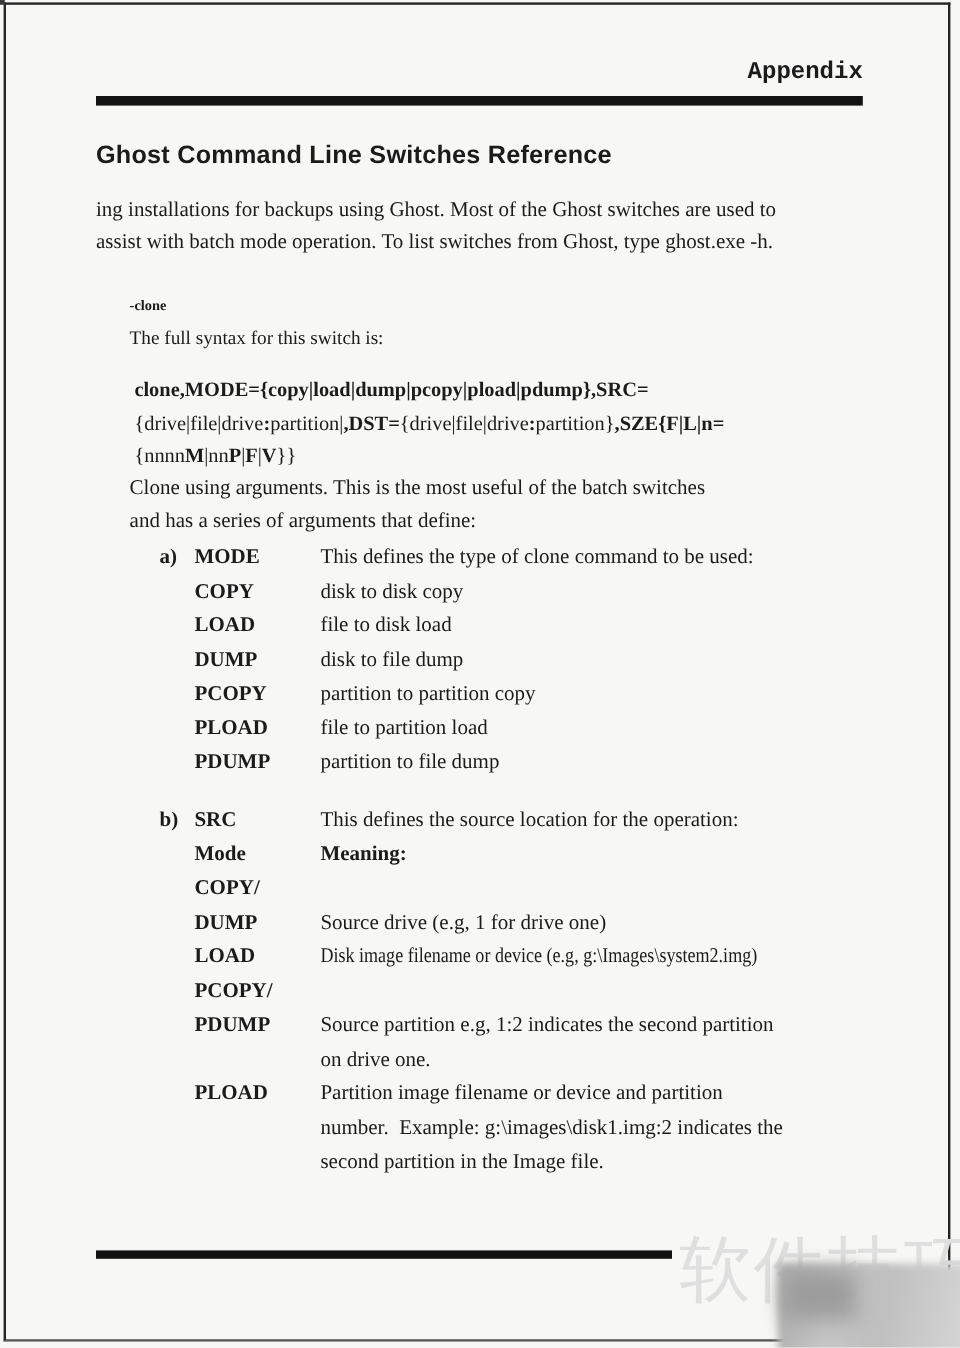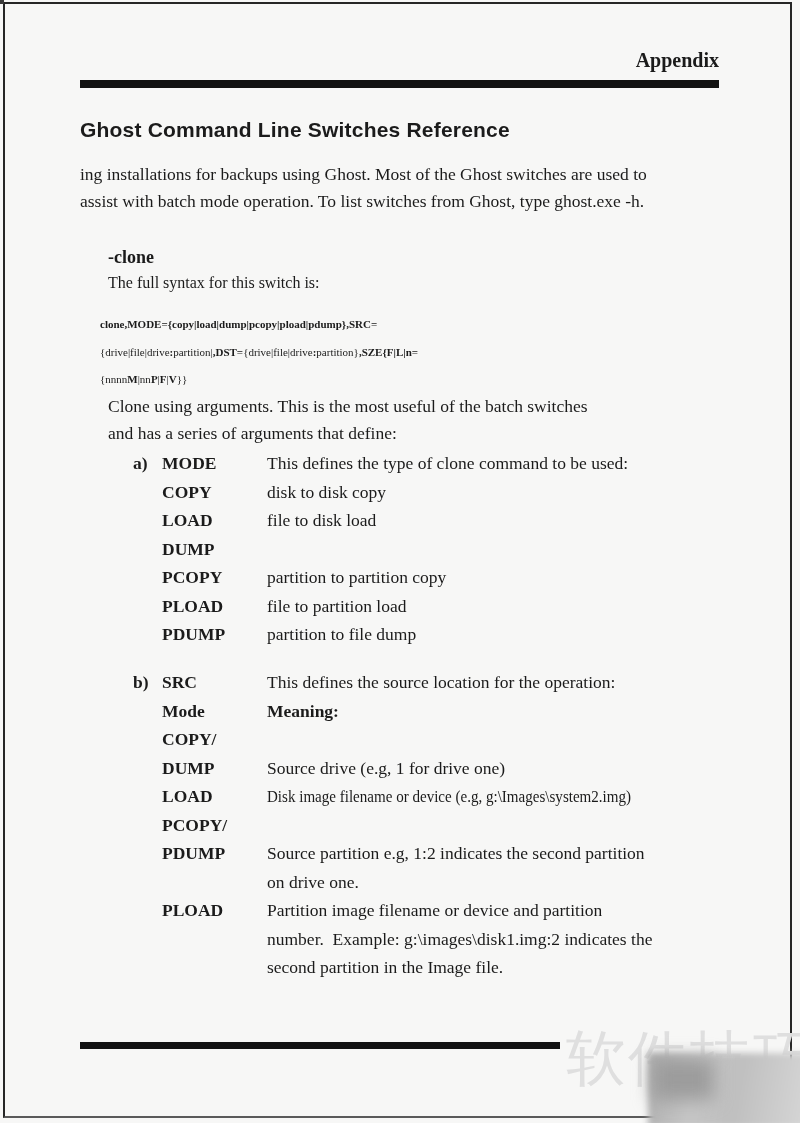--- a/index.html
+++ b/index.html
@@ -8,32 +8,32 @@
     background:#f7f7f6;color:#1b1b1b;
     font-family:"Liberation Serif", serif;
   }
   .frame{
     position:absolute;left:3px;top:2px;right:8px;bottom:5px;
     border:2px solid #262626;border-bottom-color:#5a5a5a;z-index:1;
   }
   .corner-mark{position:absolute;left:0;top:0;width:4px;height:4px;background:#3a3a3a;z-index:2}
   .appendix{
     position:absolute;right:81px;top:49px;z-index:2;
-    font-family:Liberation Serif, serif;font-weight:bold;font-size:20px;
+    font-family:Liberation Mono, monospace;font-weight:bold;font-size:20px;
   }
   .rule-top{position:absolute;left:80px;top:80px;width:639px;height:8px;background:#121212;z-index:2}
   .page-title{
     position:absolute;left:80px;top:118px;z-index:2;
     font-family:"Liberation Sans",sans-serif;font-weight:bold;font-size:21px;letter-spacing:.2px;text-align:center;
   }
   .intro{position:absolute;left:80px;top:161px;width:648px;font-size:17.5px;line-height:27px;z-index:2}
   .line{white-space:nowrap}
-  .clone-label{position:absolute;left:108px;top:247px;font-weight:bold;font-size:18px;z-index:2}
+  .clone-label{position:absolute;left:108px;top:247px;font-weight:bold;font-size:12px;z-index:2}
   .syntax-intro{position:absolute;left:108px;top:274px;font-size:16px;z-index:2}
-  .syntax{position:absolute;left:100px;top:311px;width:620px;font-size:11px;line-height:27.5px;z-index:2}
+  .syntax{position:absolute;left:112px;top:311px;width:620px;font-size:17px;line-height:27.5px;z-index:2}
   .syntax .b{font-weight:bold}
   .clone-desc{position:absolute;left:108px;top:393px;font-size:17.5px;line-height:27px;z-index:2}
   .sec{position:absolute;left:80px;width:648px;font-size:17.5px;z-index:2}
   #sec-a{top:449px}
   #sec-b{top:668px}
   .trow{display:flex;align-items:flex-start}
   .trow .m{width:29px;margin-left:53px;font-weight:bold;line-height:28.5px;flex:none}
   .trow .k{width:105px;font-weight:bold;line-height:28.5px;flex:none}
   .trow .d{flex:1;min-height:28.5px}
   .trow .d .dl{line-height:28.5px;white-space:nowrap}
@@ -103,20 +103,23 @@
     <div class="trow">
       <span class="m"></span>
       <span class="k">LOAD</span>
       <span class="d">
         <div class="dl">file to disk load</div>
       </span>
     </div>
     <div class="trow">
       <span class="m"></span>
       <span class="k">DUMP</span>
+      <span class="d">
+        <div class="dl">disk to file dump</div>
+      </span>
     </div>
     <div class="trow">
       <span class="m"></span>
       <span class="k">PCOPY</span>
       <span class="d">
         <div class="dl">partition to partition copy</div>
       </span>
     </div>
     <div class="trow">
       <span class="m"></span>

